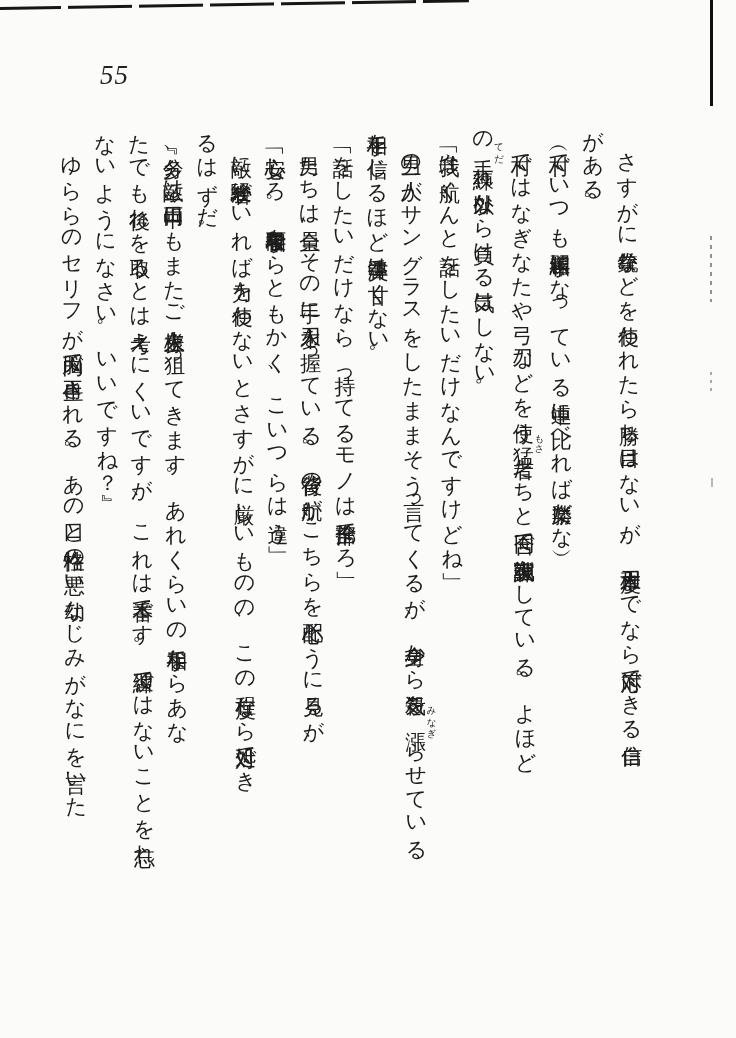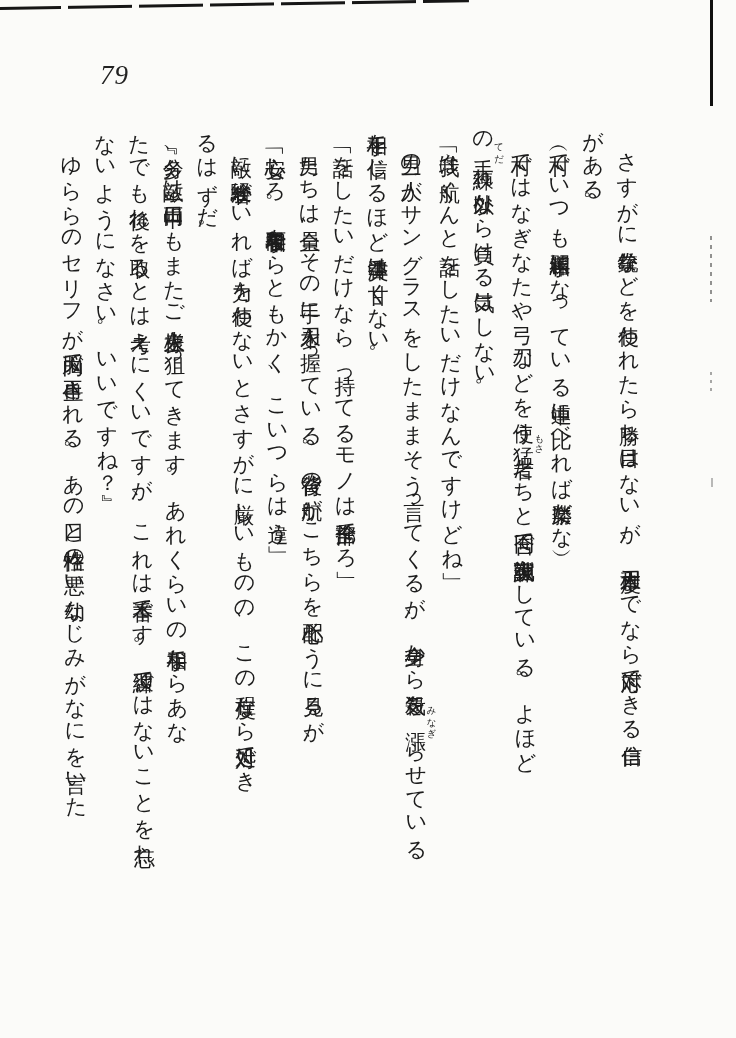--- a/index.html
+++ b/index.html
@@ -95,21 +95,21 @@
 </style>
 </head>
 <body>
 
 <div class="page">
   <div class="scan-line-top"></div>
   <div class="scan-line-right"></div>
   <div class="scan-dots-a"></div>
   <div class="scan-dots-b"></div>
   <div class="scan-dots-c"></div>
-  <div class="page-number">79</div>
+  <div class="page-number">55</div>
   <div class="text-area">
       <p class="col indent">さすがに拳銃などを使われたら勝ち目はないが、木刀程度までなら対応できる自信</p>
       <p class="col">がある。</p>
       <p class="col indent">（村でいつも練習相手になっている連中に比べれば楽勝だな）</p>
       <p class="col indent">村ではなぎなたや弓、刀などを使う<ruby>猛者<rt>もさ</rt></ruby>たちと合同で実戦訓練をしている。よほど</p>
       <p class="col">の<ruby>手練<rt>てだ</rt></ruby>れ以外なら負ける気はしない。</p>
       <p class="col indent">「我々は航くんと話をしたいだけなんですけどね」</p>
       <p class="col indent">男の一人がサングラスをしたままそう言ってくるが、全身から殺気を<ruby>漲<rt>みなぎ</rt></ruby>らせている</p>
       <p class="col">相手を信じるほど香津美は甘くない。</p>
       <p class="col indent">「話をしたいだけなら、持ってるモノは全部捨てろ」</p>

